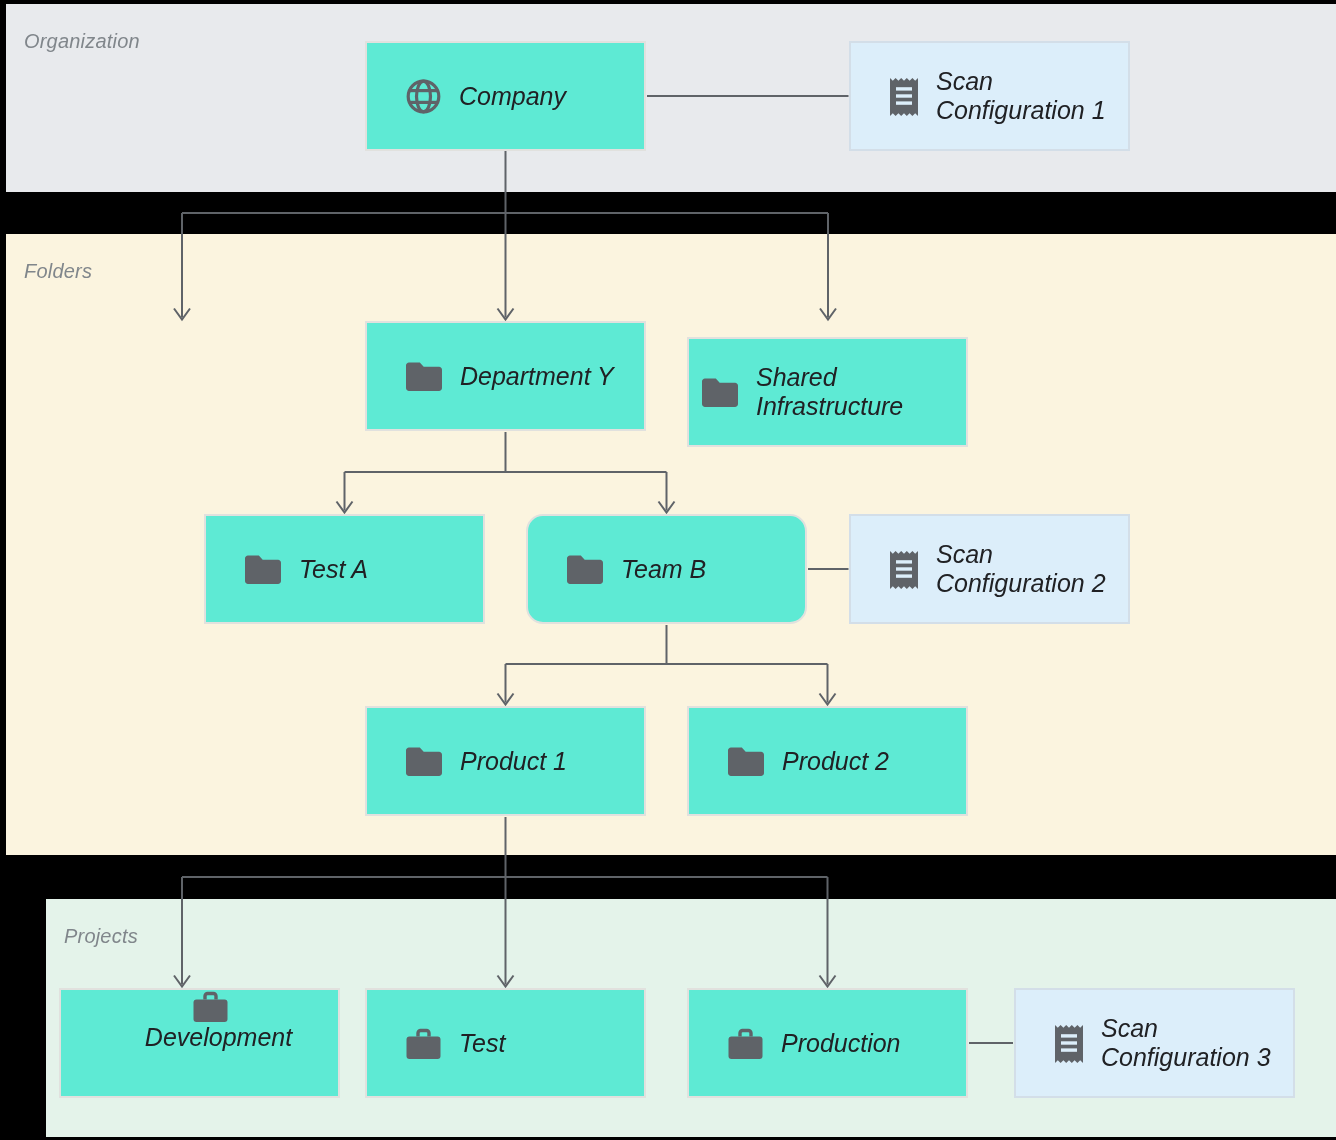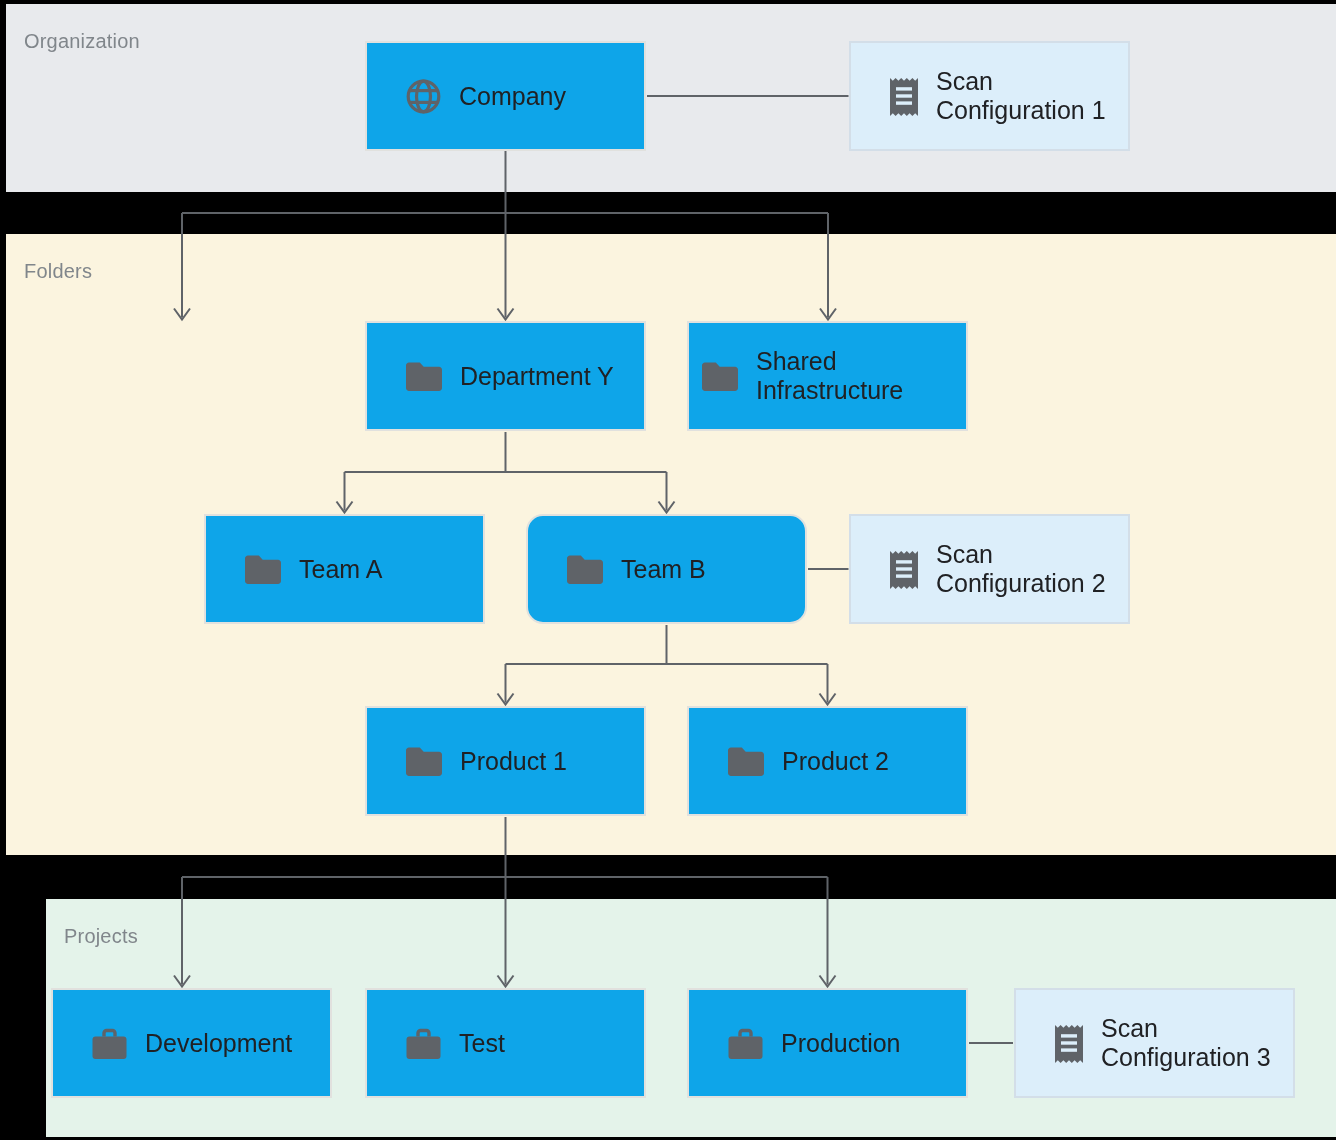--- a/index.html
+++ b/index.html
@@ -1,59 +1,59 @@
 <!DOCTYPE html>
 <html><head>
 <meta charset="utf-8">
 <style>
   html,body{margin:0;padding:0;}
   body{
     width:1336px;height:1140px;background:#000;
     font-family:"Liberation Sans", sans-serif;
     overflow:hidden;position:relative;
   }
-  .canvas{position:absolute;left:0;top:0;width:1336px;height:1116px;}
+  .canvas{position:absolute;left:0;top:0;width:1336px;height:1116px;font-style:italic;}
 
   
   .band{position:absolute;left:6px;width:1330px;}
   .band-org{top:4px;height:188px;background:#e8eaed;}
   .band-folders{top:234px;height:621px;background:#fbf4df;}
   .band-projects{top:899px;height:238px;background:#e4f3ea;margin-left:40px;}
   .band-label{
     position:absolute;left:18px;top:26px;
     font-size:20px;color:#80868b;letter-spacing:.2px;
   }
 
   
   svg.connectors{position:absolute;left:0;top:0;pointer-events:none;}
   .edge{stroke:#5f6368;stroke-width:2;fill:none;}
 
   
   .node{
     position:absolute;width:281px;height:110px;box-sizing:border-box;
-    background:#0ea5e9;border:2px solid #e1e1de;
+    background:#5eead4;border:2px solid #e1e1de;
     display:flex;align-items:center;padding-left:38px;
   }
   .node.scan{background:#dceefa;border-color:#d3dee8;}
   .icon{flex:0 0 auto;display:flex;align-items:center;justify-content:center;margin-right:17px;}
   .label{font-size:25px;color:#202124;line-height:29px;}
   .label .line{display:block;}
 
   
   #n-company{left:365px;top:41px;}
   #n-scan1{left:849px;top:41px;}
   #n-deptx{left:41px;top:321px;}
   #n-depty{left:365px;top:321px;}
-  #n-shared{left:687px;top:321px;padding-left:12px;}
+  #n-shared{left:687px;top:337px;padding-left:12px;}
   #n-teama{left:204px;top:514px;}
   #n-teamb{left:526px;top:514px;border-radius:17px;}
   #n-scan2{left:849px;top:514px;}
   #n-prod1{left:365px;top:706px;}
   #n-prod2{left:687px;top:706px;}
-  #n-dev{left:51px;top:988px;}
+  #n-dev{left:59px;top:988px;flex-direction:column;}
   #n-test{left:365px;top:988px;}
   #n-prodn{left:687px;top:988px;}
   #n-scan3{left:1014px;top:988px;}
 </style>
 </head>
 <body>
 
 <div class="canvas">
 
   <div class="band band-org">
@@ -162,21 +162,21 @@
       <span class="line">Infrastructure</span>
     </span>
   </div>
 
   <div class="node" id="n-teama">
     <span class="icon">
       <svg width="38" height="31" viewBox="0 0 38 31" aria-hidden="true">
         <path fill="#5f6368" d="M4,1.5 h10.8 l3.9,4.3 H34 c1.66,0 3,1.34 3,3 V27 c0,1.66 -1.34,3 -3,3 H4 c-1.66,0 -3,-1.34 -3,-3 V4.5 c0,-1.66 1.34,-3 3,-3 z"></path>
       </svg>
     </span>
-    <span class="label">Team A</span>
+    <span class="label">Test A</span>
   </div>
 
   <div class="node" id="n-teamb">
     <span class="icon">
       <svg width="38" height="31" viewBox="0 0 38 31" aria-hidden="true">
         <path fill="#5f6368" d="M4,1.5 h10.8 l3.9,4.3 H34 c1.66,0 3,1.34 3,3 V27 c0,1.66 -1.34,3 -3,3 H4 c-1.66,0 -3,-1.34 -3,-3 V4.5 c0,-1.66 1.34,-3 3,-3 z"></path>
       </svg>
     </span>
     <span class="label">Team B</span>
   </div>

